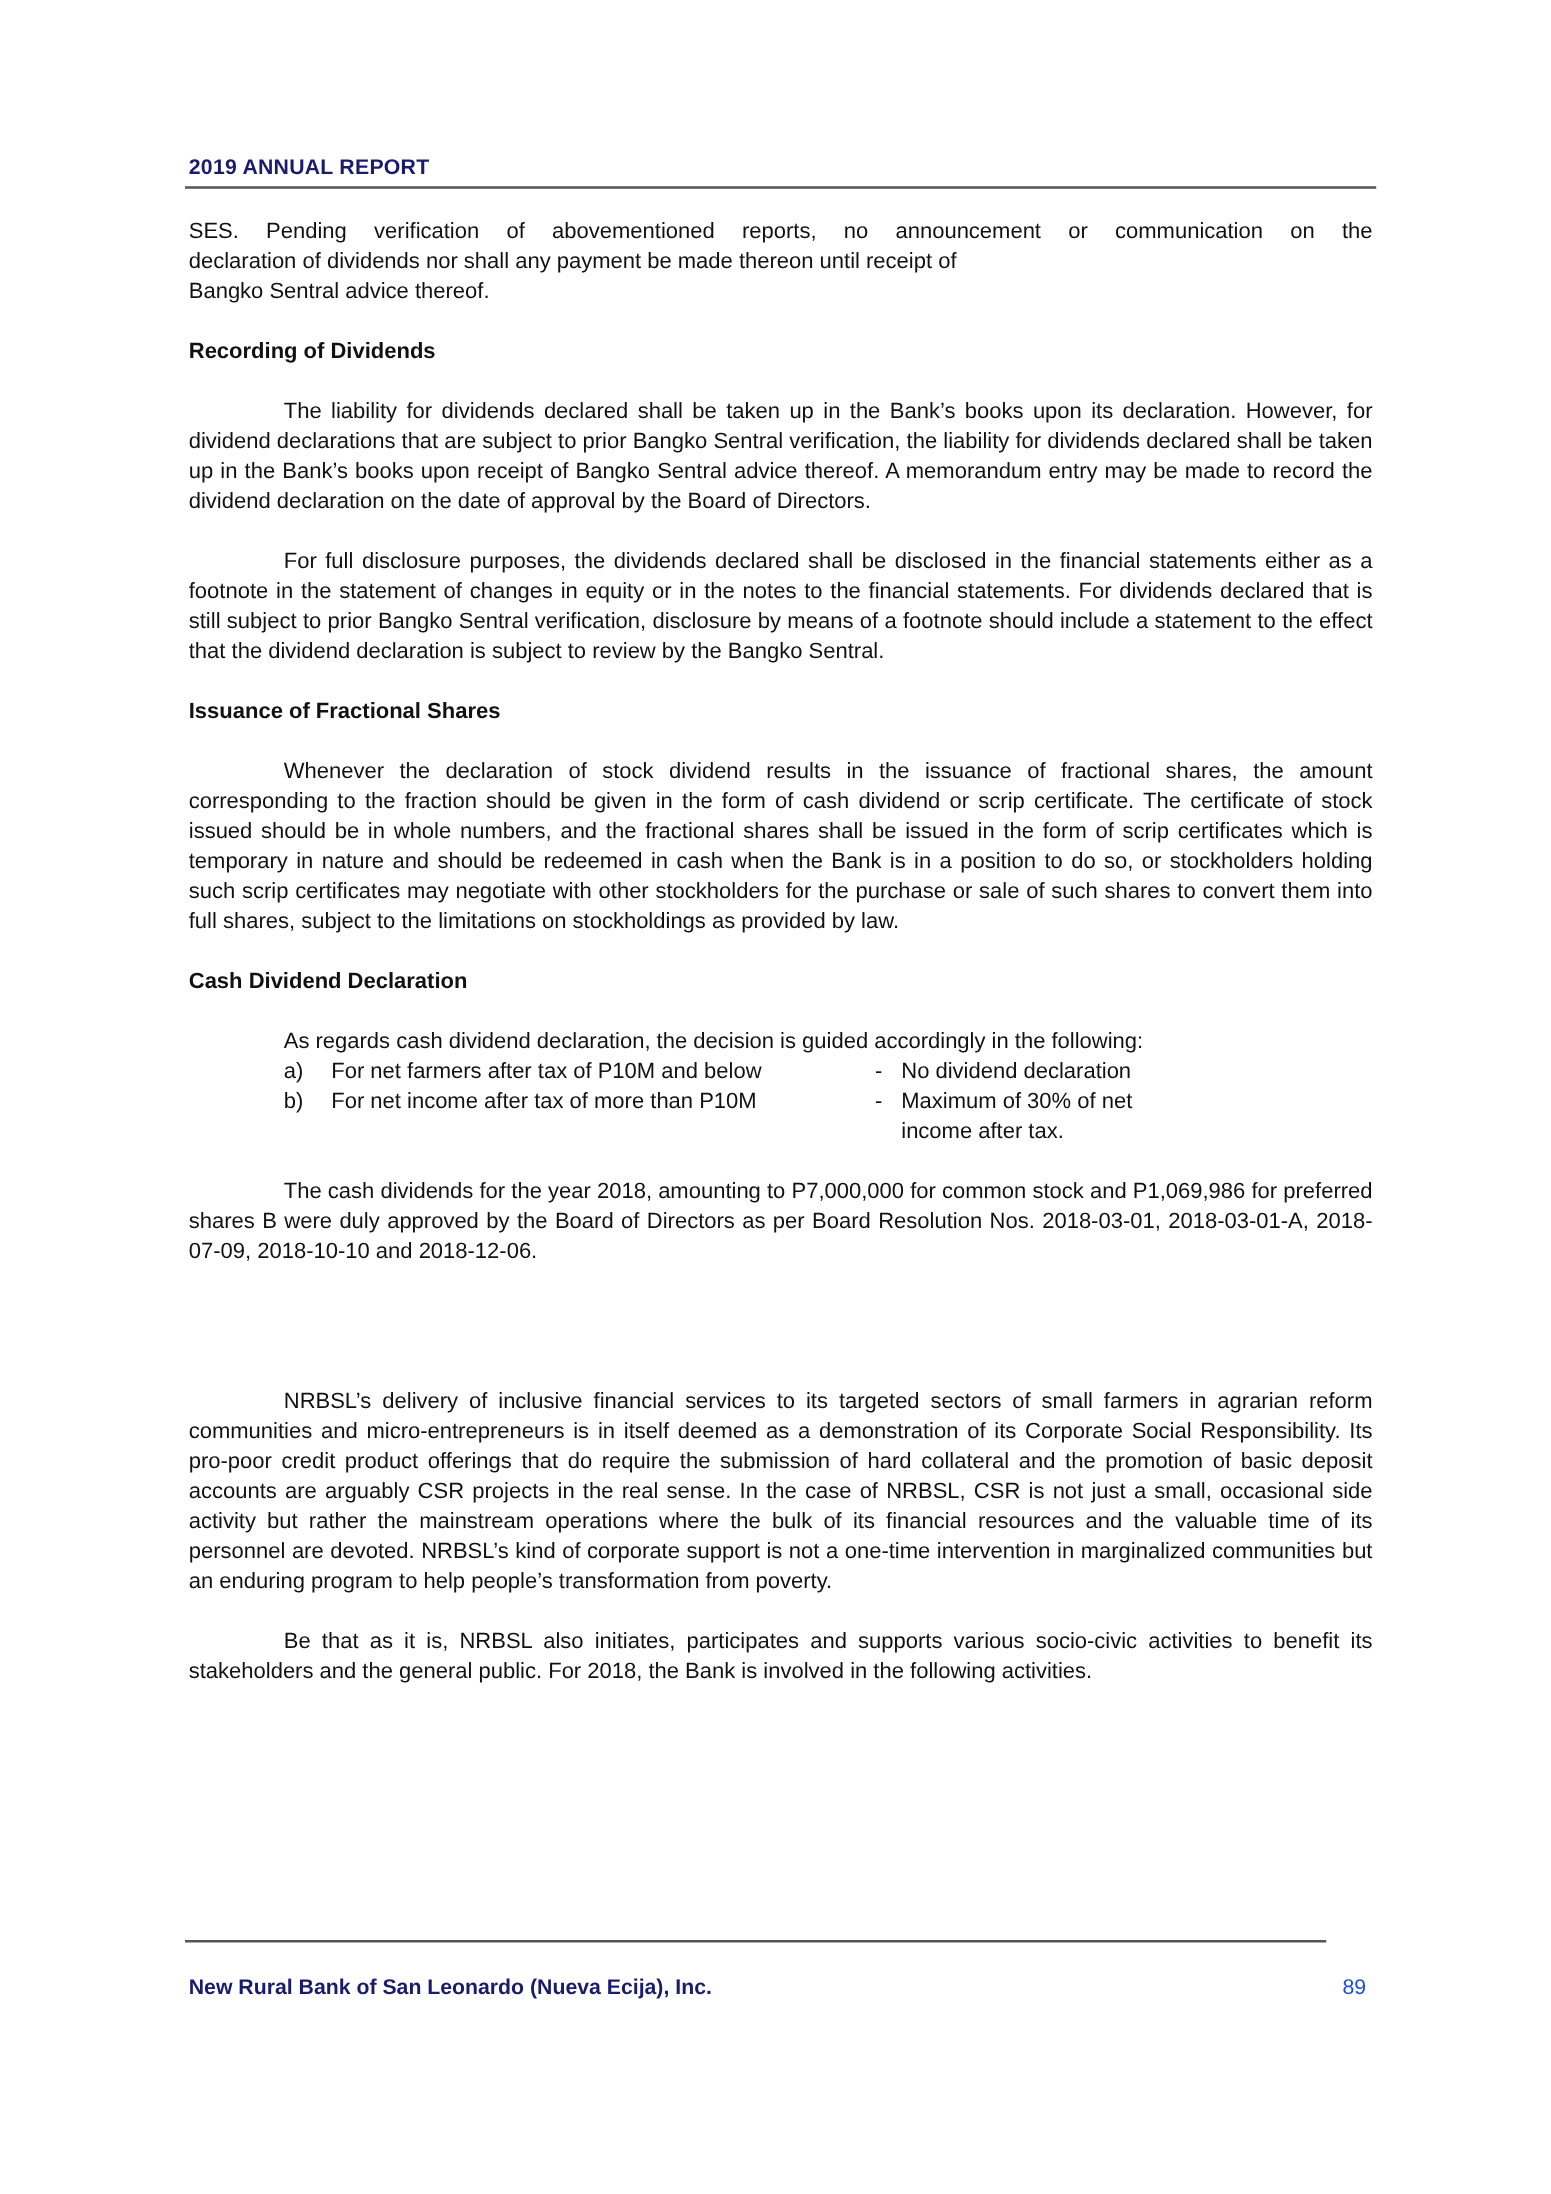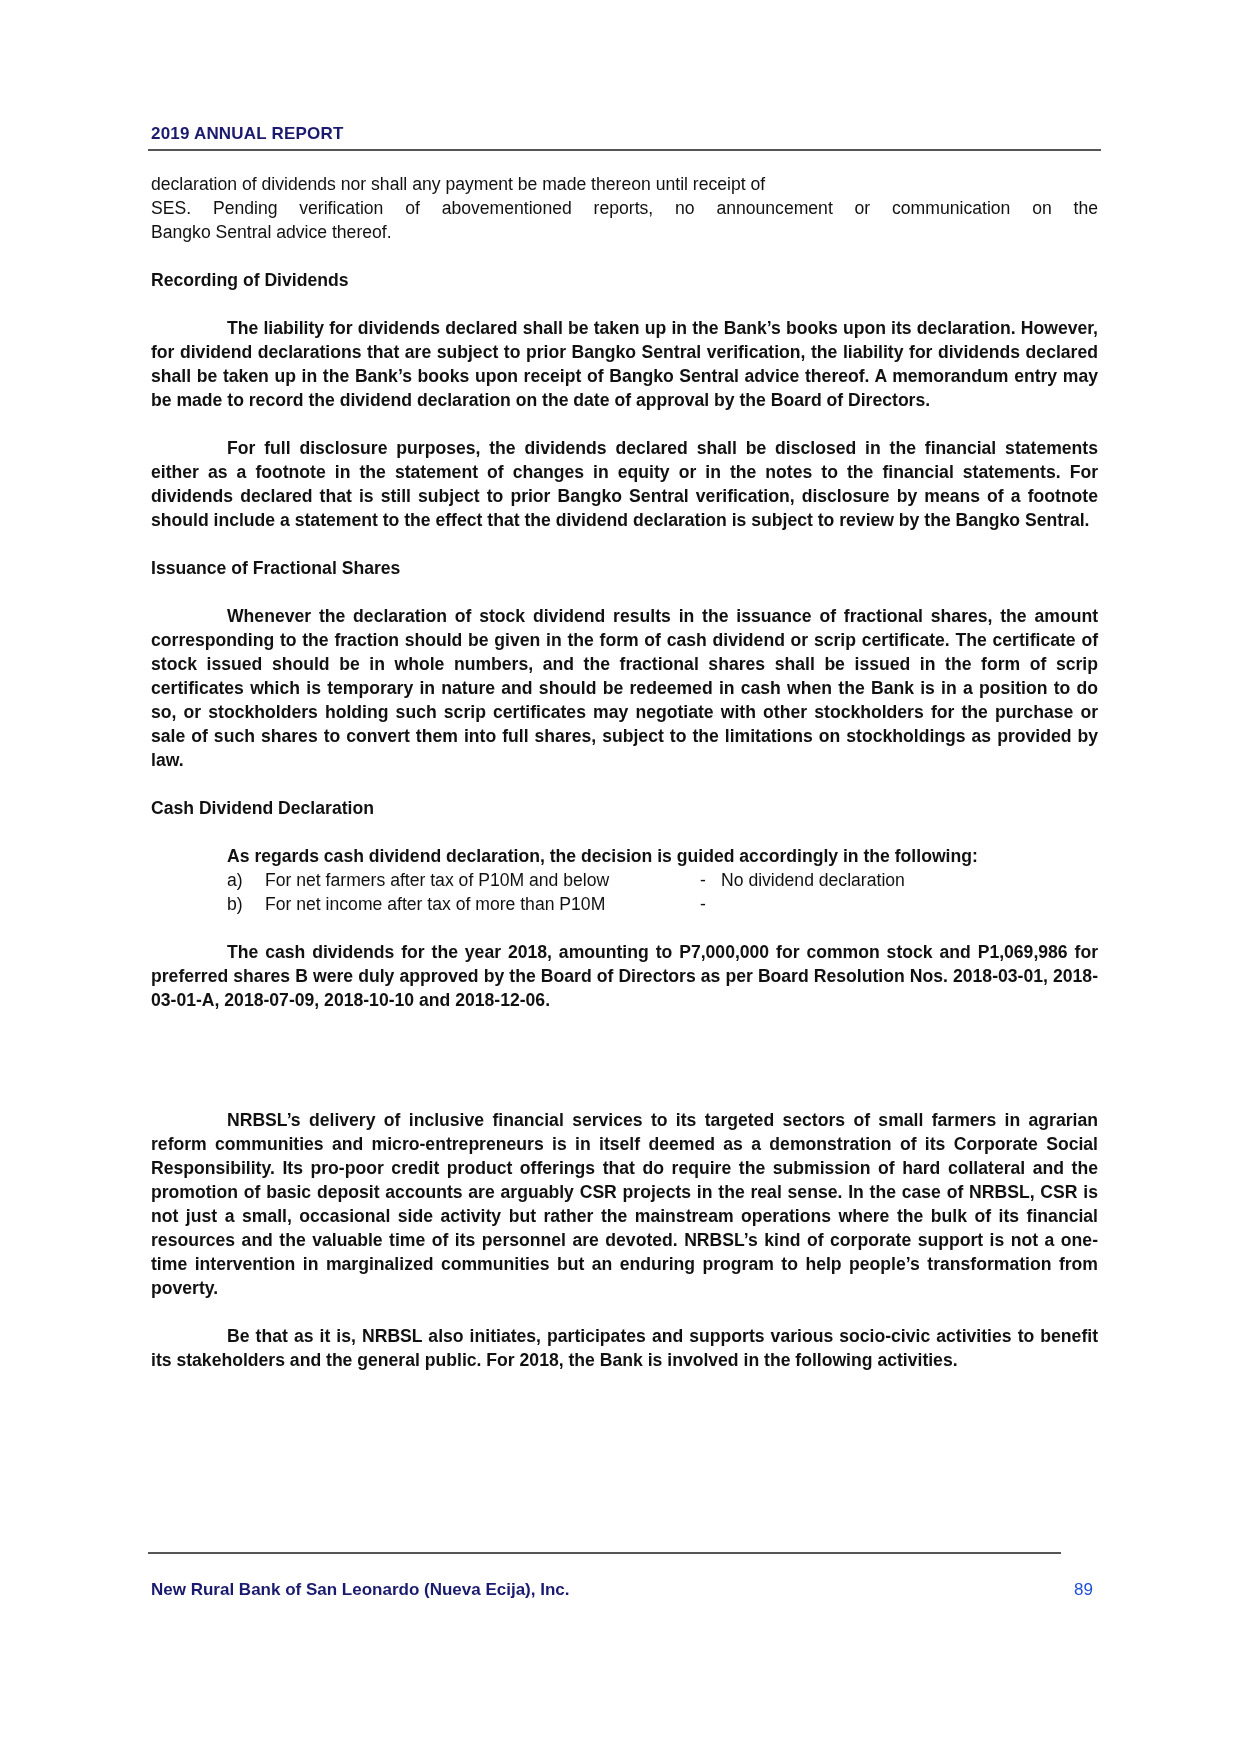--- a/index.html
+++ b/index.html
@@ -4,21 +4,21 @@
 <style>
   html, body { margin: 0; padding: 0; background: #ffffff; }
   body { width: 1241px; height: 1755px; position: relative; overflow: hidden;
          font-family: "Liberation Sans", sans-serif; color: #111111; }
   .page { position: absolute; left: 0; top: 0; width: 1241px; height: 1755px; }
   .hdr-title { position: absolute; left: 151px; top: 124px; font-size: 17px; font-weight: bold;
                color: #1a1a6e; letter-spacing: 0.2px; }
   .hdr-rule { position: absolute; left: 148px; top: 149px; width: 953px; height: 2px; background: #555555; }
   .body { position: absolute; left: 151px; top: 172px; width: 947px; font-size: 17.6px; line-height: 24px; }
   .body p { margin: 0; text-align: justify; }
-  .indent { text-indent: 76px; font-weight: bold; }
+  .indent { text-indent: 76px; }
   .h { font-weight: bold; margin: 0; }
   .gap1 { height: 24px; }
   .gap2 { height: 48px; }
   .list { margin: 0; padding-left: 76px; }
   .li { display: flex; }
   .li .mk { width: 38px; padding-left: 0px; }
   .li .lt { width: 420px; }
   .li .dash { width: 36px; text-align: center; }
   .li .rt { width: 240px; }
   .center-h { text-align: center; font-weight: bold; margin: 0; }
@@ -30,22 +30,22 @@
 <body>
 
 <div class="page">
 
   <div class="hdr-title">2019 ANNUAL REPORT</div>
   <div class="hdr-rule"></div>
 
   <div class="body">
 
     <div>
+      <p style="text-align:justify; text-align-last:justify;">SES. Pending verification of abovementioned reports, no announcement or communication on the</p>
       <p>declaration of dividends nor shall any payment be made thereon until receipt of</p>
-      <p style="text-align:justify; text-align-last:justify;">SES. Pending verification of abovementioned reports, no announcement or communication on the</p>
       <p>Bangko Sentral advice thereof.</p>
     </div>
 
     <div class="gap1"></div>
     <p class="h">Recording of Dividends</p>
     <div class="gap1"></div>
     <p class="indent">The liability for dividends declared shall be taken up in the Bank’s books upon its declaration. However, for dividend declarations that are subject to prior Bangko Sentral verification, the liability for dividends declared shall be taken up in the Bank’s books upon receipt of Bangko Sentral advice thereof. A memorandum entry may be made to record the dividend declaration on the date of approval by the Board of Directors.</p>
     <div class="gap1"></div>
     <p class="indent">For full disclosure purposes, the dividends declared shall be disclosed in the financial statements either as a footnote in the statement of changes in equity or in the notes to the financial statements. For dividends declared that is still subject to prior Bangko Sentral verification, disclosure by means of a footnote should include a statement to the effect that the dividend declaration is subject to review by the Bangko Sentral.</p>
 
@@ -62,20 +62,21 @@
       <div class="li">
         <span class="mk">a)</span>
         <span class="lt">For net farmers after tax of P10M and below</span>
         <span class="dash">-</span>
         <span class="rt">No dividend declaration</span>
       </div>
       <div class="li">
         <span class="mk">b)</span>
         <span class="lt">For net income after tax of more than P10M</span>
         <span class="dash">-</span>
+        <span class="rt">Maximum of 30% of net income after tax.</span>
       </div>
     </div>
     <div class="gap1"></div>
     <p class="indent">The cash dividends for the year 2018, amounting to P7,000,000 for common stock and P1,069,986 for preferred shares B were duly approved by the Board of Directors as per Board Resolution Nos. 2018-03-01, 2018-03-01-A, 2018-07-09, 2018-10-10 and 2018-12-06.</p>
 
     <div class="gap2"></div>
     <div class="gap1"></div>
     <div class="gap1"></div>
     <p class="indent">NRBSL’s delivery of inclusive financial services to its targeted sectors of small farmers in agrarian reform communities and micro-entrepreneurs is in itself deemed as a demonstration of its Corporate Social Responsibility. Its pro-poor credit product offerings that do require the submission of hard collateral and the promotion of basic deposit accounts are arguably CSR projects in the real sense. In the case of NRBSL, CSR is not just a small, occasional side activity but rather the mainstream operations where the bulk of its financial resources and the valuable time of its personnel are devoted. NRBSL’s kind of corporate support is not a one-time intervention in marginalized communities but an enduring program to help people’s transformation from poverty.</p>
     <div class="gap1"></div>

